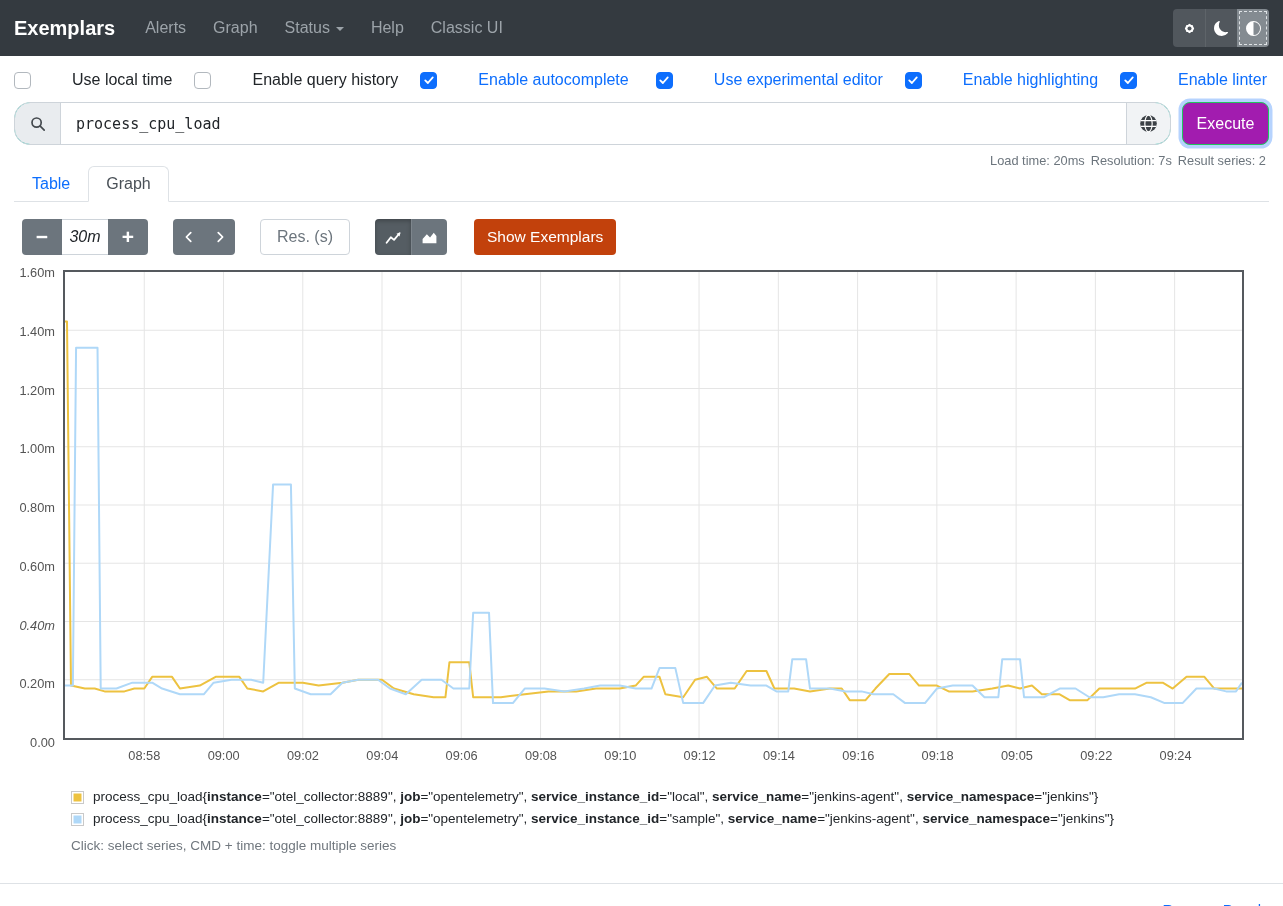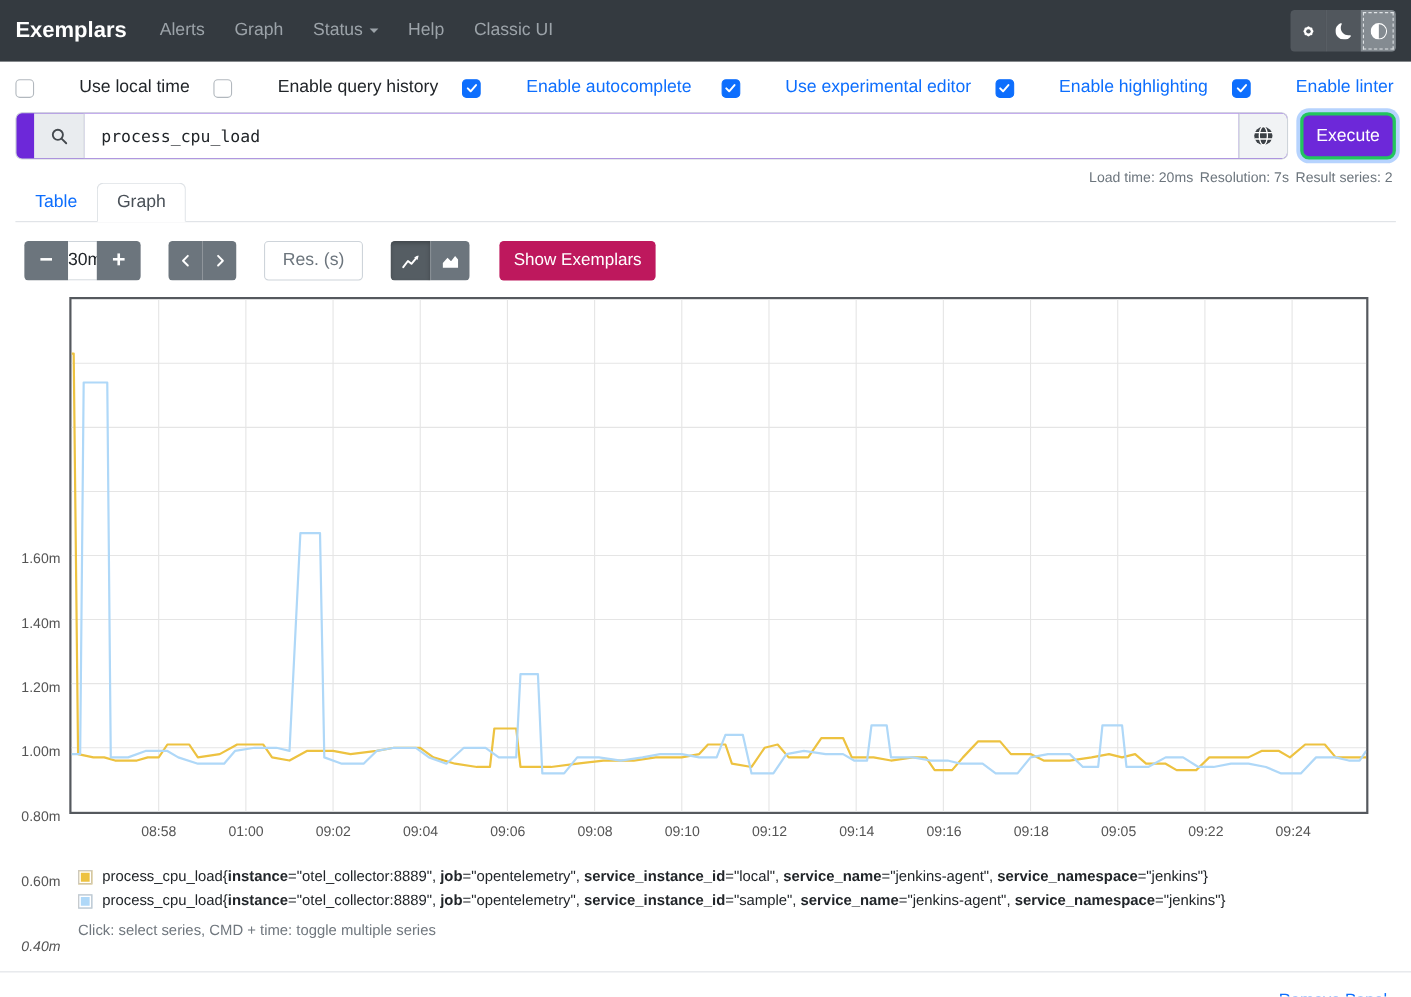--- a/index.html
+++ b/index.html
@@ -22,61 +22,61 @@
   .options { display: flex; align-items: center; padding: 15px 14px 11px; }
   .right-opts { margin-left: auto; display: flex; }
   .opt { display: flex; align-items: center; margin-right: 22px; font-size: 16px; cursor: pointer; white-space: nowrap; gap: 32px; }
   .right-opts .opt:last-child { margin-right: 2px; }
   .cb { width: 17px; height: 17px; border: 1px solid #b2b8be; border-radius: 4px; margin-right: 9px;
         background: #fff; display: flex; align-items: center; justify-content: center; flex: none; }
   .cb.checked { background: #0d6efd; border-color: #0d6efd; }
   .opt .lbl.blue { color: #0d6efd; }
   
   .query-row { display: flex; margin: 2px 14px 0; height: 43px; }
-  .input-group { flex: 1; display: flex; border: 1px solid #ced4da; border-radius: 6px; overflow: hidden; background: #6d28d9; padding-left: 16px; }
+  .input-group { flex: 1; display: flex; border: 1px solid #ced4da; border-radius: 16px; overflow: hidden; background: #14b8a6; }
   .addon { width: 46px; background: #e9ecef; border-right: 1px solid #ced4da;
            display: flex; align-items: center; justify-content: center; flex: none; }
   .query-input { flex: 1; border: none; outline: none; padding: 0 15px;
                  font-family: "DejaVu Sans Mono", "Liberation Mono", monospace; font-size: 15px; color: #212529; }
   .globe-btn { width: 44px; background: #f1f3f5; border: none; border-left: 1px solid #ced4da;
                display: flex; align-items: center; justify-content: center; cursor: pointer; flex: none; }
-  .execute-btn { margin-left: 11px; width: 87px; flex: none; background: #6d28d9; color: #fff; font-size: 16px;
-                 font-family: inherit; border: 3px solid #22c55e; border-radius: 8px; cursor: pointer;
+  .execute-btn { margin-left: 11px; width: 87px; flex: none; background: #a21caf; color: #fff; font-size: 16px;
+                 font-family: inherit; border: 1px solid #22c55e; border-radius: 8px; cursor: pointer;
                  box-shadow: 0 0 0 3.5px rgba(13,110,253,.30); }
   
   .tabs-row { position: relative; margin: 8px 14px 0; }
   .stats { position: absolute; right: 3px; top: 0; display: flex; gap: 6px;
            font-size: 12.8px; color: #6c757d; }
   .tabs { display: flex; border-bottom: 1px solid #dee2e6; padding-top: 13px; }
   .tab { padding: 8px 17px; font-size: 16px; border: 1px solid transparent;
          border-radius: 6px 6px 0 0; margin-bottom: -1px; cursor: pointer; }
   .tab.inactive { color: #0d6efd; }
   .tab.active { color: #495057; background: #fff; border-color: #dee2e6 #dee2e6 #fff; }
   
   .toolbar { display: flex; align-items: center; margin: 17px 14px 15px; padding-left: 8px; }
   .grp { display: flex; height: 36px; border-radius: 4px; overflow: hidden; margin-right: 25px; flex: none; }
   .gbtn { background: #6c757d; color: #fff; border: none; cursor: pointer;
           display: flex; align-items: center; justify-content: center; font-family: inherit; }
   .gbtn.sq { width: 40px; font-size: 21px; font-weight: 600; }
   .gbtn.chev { width: 31px; }
   .grp input { border: 1px solid #ced4da; border-left: none; border-right: none; text-align: center;
                font-size: 16px; color: #212529; outline: none; font-family: inherit; }
-  .dur-input { width: 26px; }
+  .dur-input { width: 46px; font-style: italic; }
   .end-input { width: 204px; }
   .res-input { width: 90px; height: 36px; border: 1px solid #ced4da; border-radius: 4px; text-align: center;
                font-size: 16px; outline: none; margin-right: 25px; font-family: inherit; flex: none; }
   input::placeholder { color: #6c757d; }
   .icon-grp { display: flex; border-radius: 4px; overflow: hidden; margin-right: 27px; flex: none; }
   .icon-btn { width: 36px; height: 36px; background: #6c757d; border: none; cursor: pointer;
               display: flex; align-items: center; justify-content: center; }
   .icon-btn.active { background: #555d63; box-shadow: inset 0 2px 4px rgba(0,0,0,.25); }
-  .exemplars-btn { height: 36px; padding: 0 13px; background: #be185d; color: #fff; border: none;
+  .exemplars-btn { height: 36px; padding: 0 13px; background: #c2410c; color: #fff; border: none;
                    border-radius: 4px; font-size: 15.5px; font-family: inherit; cursor: pointer; flex: none; }
   
-  .chart-wrap { display: flex; margin: 0 39px 0 14px; align-items: center; }
+  .chart-wrap { display: flex; margin: 0 39px 0 14px; }
   .ylabels { position: relative; width: 49px; flex: none; font-size: 12.8px; color: #545454; }
   .ylabels span { position: absolute; right: 8px; transform: translateY(-50%); white-space: nowrap; }
   .plot { position: relative; flex: 1; height: 470px; border: 2px solid #55595e; background: #fff; }
   .plot svg { position: absolute; left: 0; top: 0; width: 100%; height: 100%; display: block; }
   .xlabels { position: relative; height: 26px; margin: 5px 40px 0 65px; font-size: 12.8px; color: #545454; }
   .xlabels span { position: absolute; top: 3px; transform: translateX(-50%); white-space: nowrap; }
   
   .legend { margin: 18px 14px 0 71px; }
   .legend-row { display: flex; align-items: flex-start; margin-bottom: 7px;
                 font-size: 13.5px; color: #212529; cursor: pointer; white-space: nowrap; }
@@ -270,21 +270,21 @@
         <line x1="0" y1="176.25" x2="1180" y2="176.25" stroke="#e5e5e5" stroke-width="1" vector-effect="non-scaling-stroke"></line>
         <line x1="0" y1="117.50000000000006" x2="1180" y2="117.50000000000006" stroke="#e5e5e5" stroke-width="1" vector-effect="non-scaling-stroke"></line>
         <line x1="0" y1="58.75000000000006" x2="1180" y2="58.75000000000006" stroke="#e5e5e5" stroke-width="1" vector-effect="non-scaling-stroke"></line>
         <polyline points="0.0,49.9 2.0,49.9 6.0,417.1 19.9,420.1 29.8,420.1 39.7,423.0 59.6,423.0 69.5,420.1 79.5,420.1 87.4,408.3 107.3,408.3 115.2,420.1 135.1,417.1 151.0,408.3 174.8,408.3 182.8,420.1 198.7,423.0 214.5,414.2 238.4,414.2 254.3,417.1 278.1,414.2 294.0,411.3 317.8,411.3 329.8,420.1 349.6,425.9 369.5,428.9 381.4,428.9 385.4,393.6 405.3,393.6 409.2,428.9 437.0,428.9 460.9,425.9 484.7,423.0 512.5,423.0 532.4,420.1 556.2,420.1 572.1,417.1 580.1,408.3 596.0,408.3 601.9,425.9 619.8,428.9 631.7,411.3 643.6,408.3 653.6,420.1 671.4,420.1 683.4,402.4 703.2,402.4 711.2,420.1 731.0,420.1 746.9,423.0 766.8,420.1 778.7,420.1 786.7,431.8 802.6,431.8 812.5,420.1 826.4,405.4 846.3,405.4 856.2,417.1 874.1,417.1 886.0,423.0 909.8,423.0 929.7,420.1 945.6,417.1 957.5,420.1 969.4,417.1 979.4,425.9 997.2,425.9 1007.2,431.8 1025.1,431.8 1037.0,420.1 1056.8,420.1 1072.7,420.1 1084.6,414.2 1100.5,414.2 1110.5,420.1 1124.4,408.3 1142.3,408.3 1152.2,420.1 1168.1,420.1 1180.0,420.1" fill="none" stroke="#edc240" stroke-width="2" stroke-linejoin="round" vector-effect="non-scaling-stroke"></polyline>
         <polyline points="0.0,417.1 7.9,417.1 11.1,76.4 32.6,76.4 35.8,420.1 51.6,420.1 67.5,414.2 87.4,414.2 97.3,420.1 115.2,425.9 139.1,425.9 149.0,414.2 166.9,411.3 186.7,411.3 198.7,414.2 208.6,214.4 226.5,214.4 230.4,420.1 246.3,425.9 266.2,425.9 278.1,414.2 294.0,411.3 313.9,411.3 325.8,420.1 341.7,425.9 357.6,411.3 377.4,411.3 389.4,420.1 405.3,420.1 409.2,343.7 425.1,343.7 429.1,434.8 449.0,434.8 460.9,420.1 480.7,420.1 500.6,423.0 520.5,420.1 536.4,417.1 556.2,417.1 572.1,420.1 588.0,420.1 596.0,399.5 611.9,399.5 619.8,434.8 639.7,434.8 651.6,417.1 667.5,414.2 687.3,417.1 703.2,417.1 713.2,423.0 725.1,423.0 729.1,390.7 743.0,390.7 746.9,420.1 766.8,420.1 782.7,423.0 798.6,423.0 810.5,425.9 830.4,425.9 842.3,434.8 862.2,434.8 874.1,420.1 890.0,417.1 909.8,417.1 921.8,428.9 935.7,428.9 939.6,390.7 957.5,390.7 961.5,428.9 981.3,428.9 997.2,420.1 1013.1,420.1 1027.0,428.9 1040.9,428.9 1056.8,425.9 1072.7,425.9 1088.6,428.9 1102.5,434.8 1120.4,434.8 1134.3,420.1 1152.2,420.1 1164.1,423.0 1174.0,423.0 1180.0,414.2" fill="none" stroke="#afd8f8" stroke-width="2" stroke-linejoin="round" vector-effect="non-scaling-stroke"></polyline>
       </svg>
   </div>
 </div>
 <div class="xlabels">
     <span style="left: 6.73401%;">08:58</span>
-    <span style="left: 13.468%;">01:00</span>
+    <span style="left: 13.468%;">09:00</span>
     <span style="left: 20.202%;">09:02</span>
     <span style="left: 26.936%;">09:04</span>
     <span style="left: 33.67%;">09:06</span>
     <span style="left: 40.404%;">09:08</span>
     <span style="left: 47.138%;">09:10</span>
     <span style="left: 53.8721%;">09:12</span>
     <span style="left: 60.6061%;">09:14</span>
     <span style="left: 67.3401%;">09:16</span>
     <span style="left: 74.0741%;">09:18</span>
     <span style="left: 80.8081%;">09:05</span>

